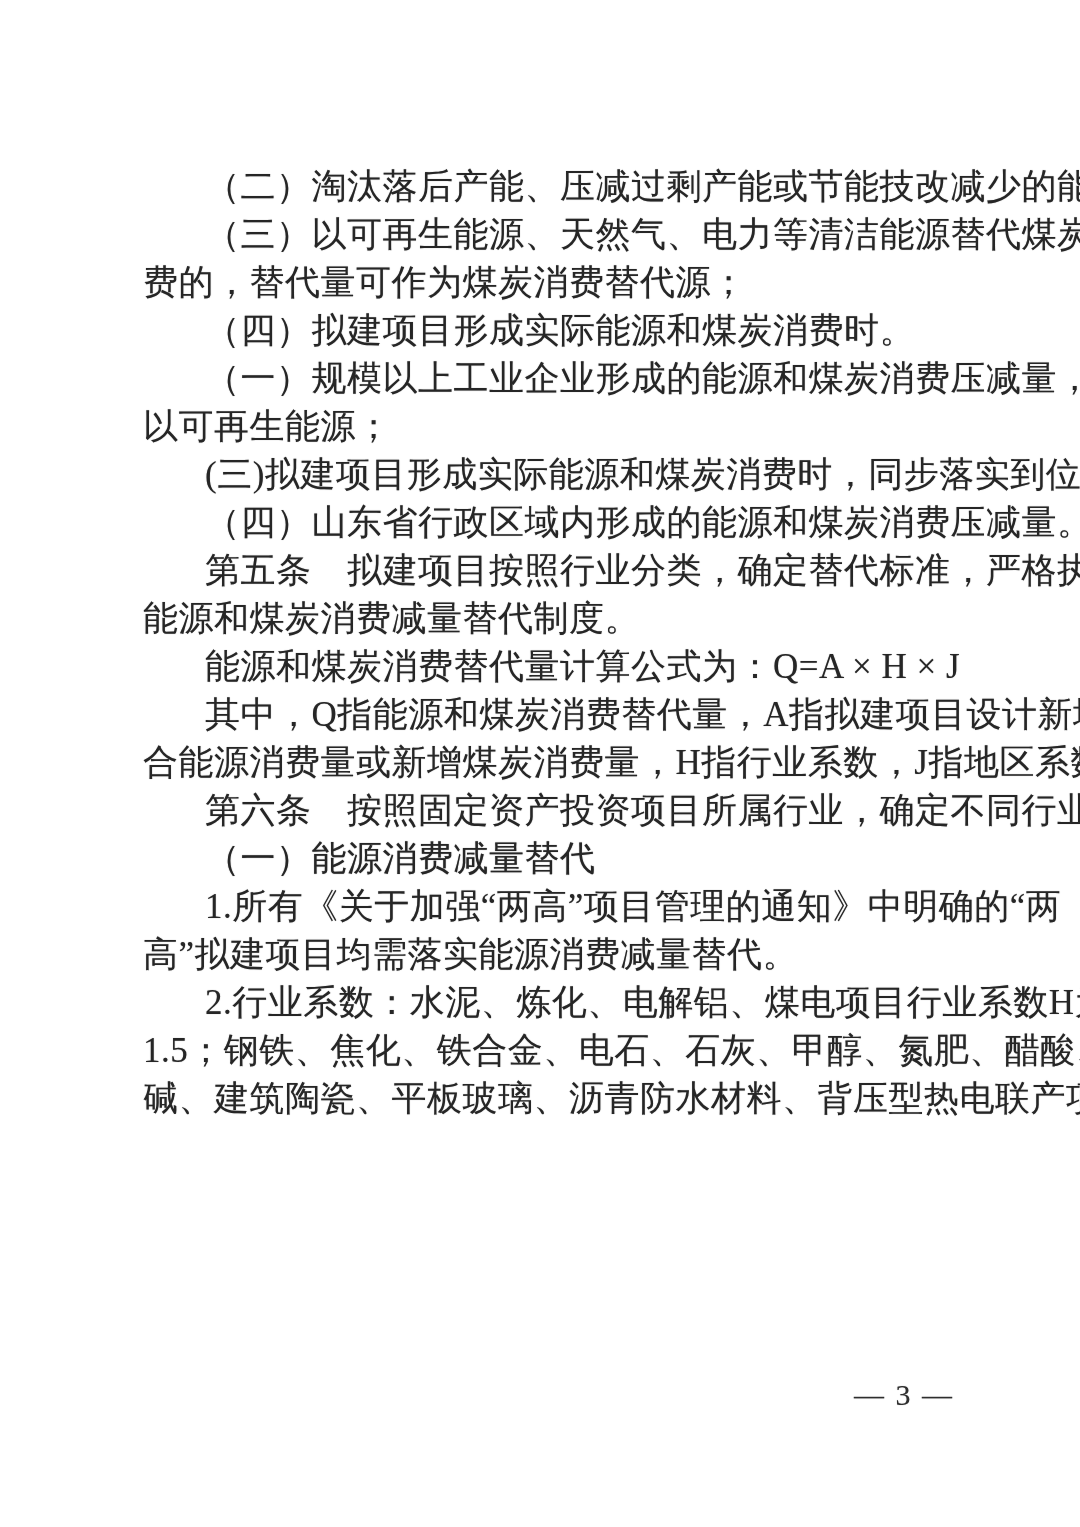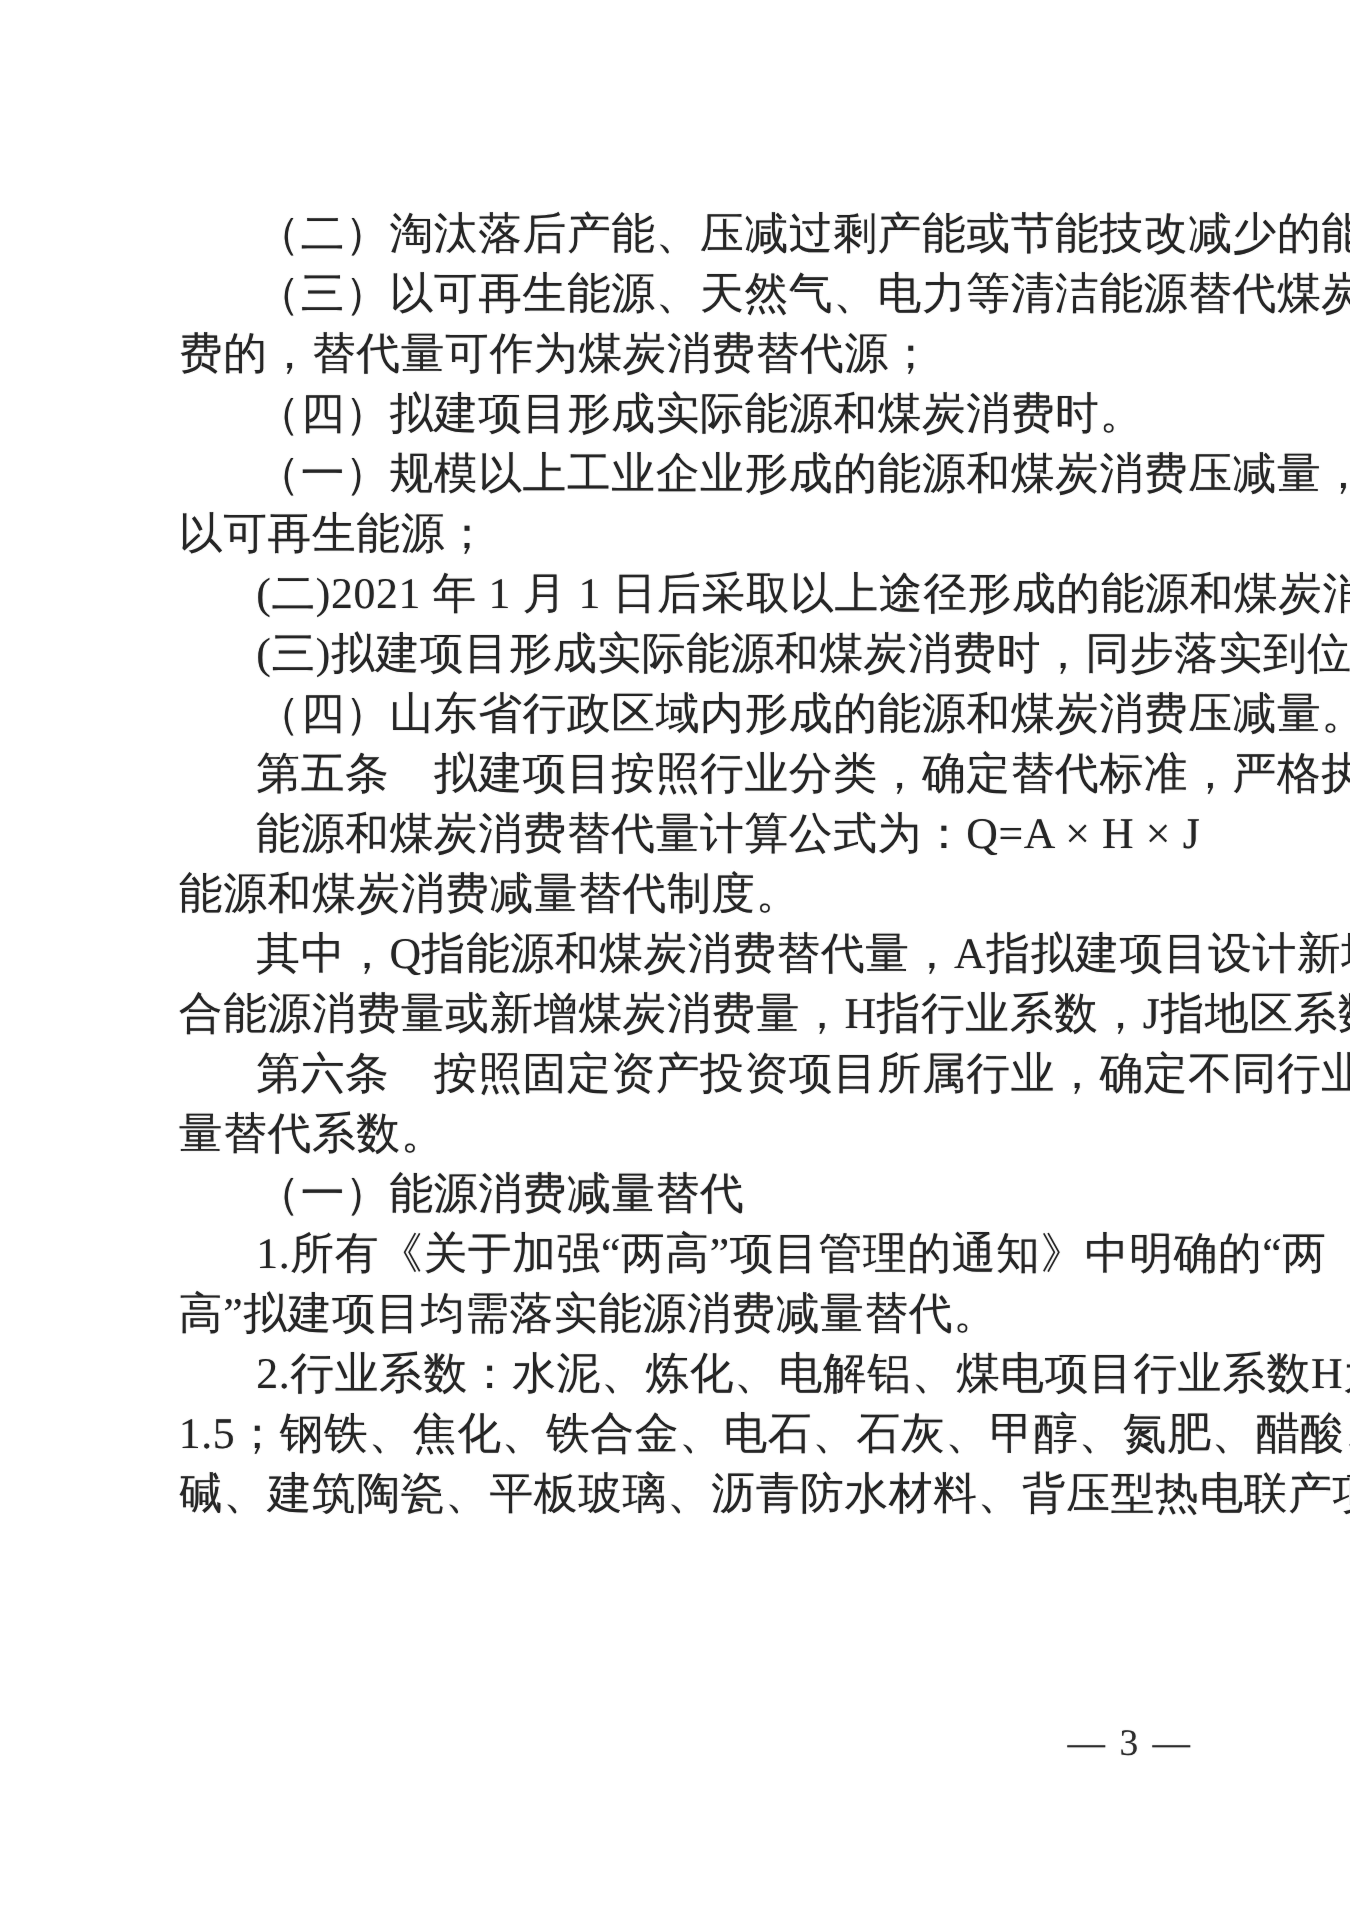--- a/index.html
+++ b/index.html
@@ -63,30 +63,28 @@
 <div class="page">
 
   <main class="text-block">
 
   <div class="text-line indent">（二）淘汰落后产能、压减过剩产能或节能技改减少的能源</div>
       <div class="text-line indent">（三）以可再生能源、天然气、电力等清洁能源替代煤炭消</div>
       <div class="text-line">费的，替代量可作为煤炭消费替代源；</div>
       <div class="text-line indent">（四）拟建项目形成实际能源和煤炭消费时。</div>
       <div class="text-line indent">（一）规模以上工业企业形成的能源和煤炭消费压减量，并</div>
       <div class="text-line">以可再生能源；</div>
-      <div class="text-line indent">(二)2021 年 1 月 1 日后采取以上途径形成的能源和煤炭消</div>
       <div class="text-line indent">(三)拟建项目形成实际能源和煤炭消费时，同步落实到位；</div>
       <div class="text-line indent">（四）山东省行政区域内形成的能源和煤炭消费压减量。</div>
       <div class="text-line indent">第五条　拟建项目按照行业分类，确定替代标准，严格执行</div>
+      <div class="text-line">能源和煤炭消费减量替代制度。</div>
       <div class="text-line indent">能源和煤炭消费替代量计算公式为：Q=A × H × J</div>
-      <div class="text-line">能源和煤炭消费减量替代制度。</div>
       <div class="text-line indent">其中，Q指能源和煤炭消费替代量，A指拟建项目设计新增综</div>
       <div class="text-line">合能源消费量或新增煤炭消费量，H指行业系数，J指地区系数。</div>
       <div class="text-line indent">第六条　按照固定资产投资项目所属行业，确定不同行业减</div>
-      <div class="text-line">量替代系数。</div>
       <div class="text-line indent bold">（一）能源消费减量替代</div>
       <div class="text-line indent">1.所有《关于加强“两高”项目管理的通知》中明确的“两</div>
       <div class="text-line">高”拟建项目均需落实能源消费减量替代。</div>
       <div class="text-line indent">2.行业系数：水泥、炼化、电解铝、煤电项目行业系数H为</div>
       <div class="text-line">1.5；钢铁、焦化、铁合金、电石、石灰、甲醇、氮肥、醋酸、氯</div>
       <div class="text-line">碱、建筑陶瓷、平板玻璃、沥青防水材料、背压型热电联产项目</div>
     </main>
 
   <div class="page-number">— 3 —</div>
 

